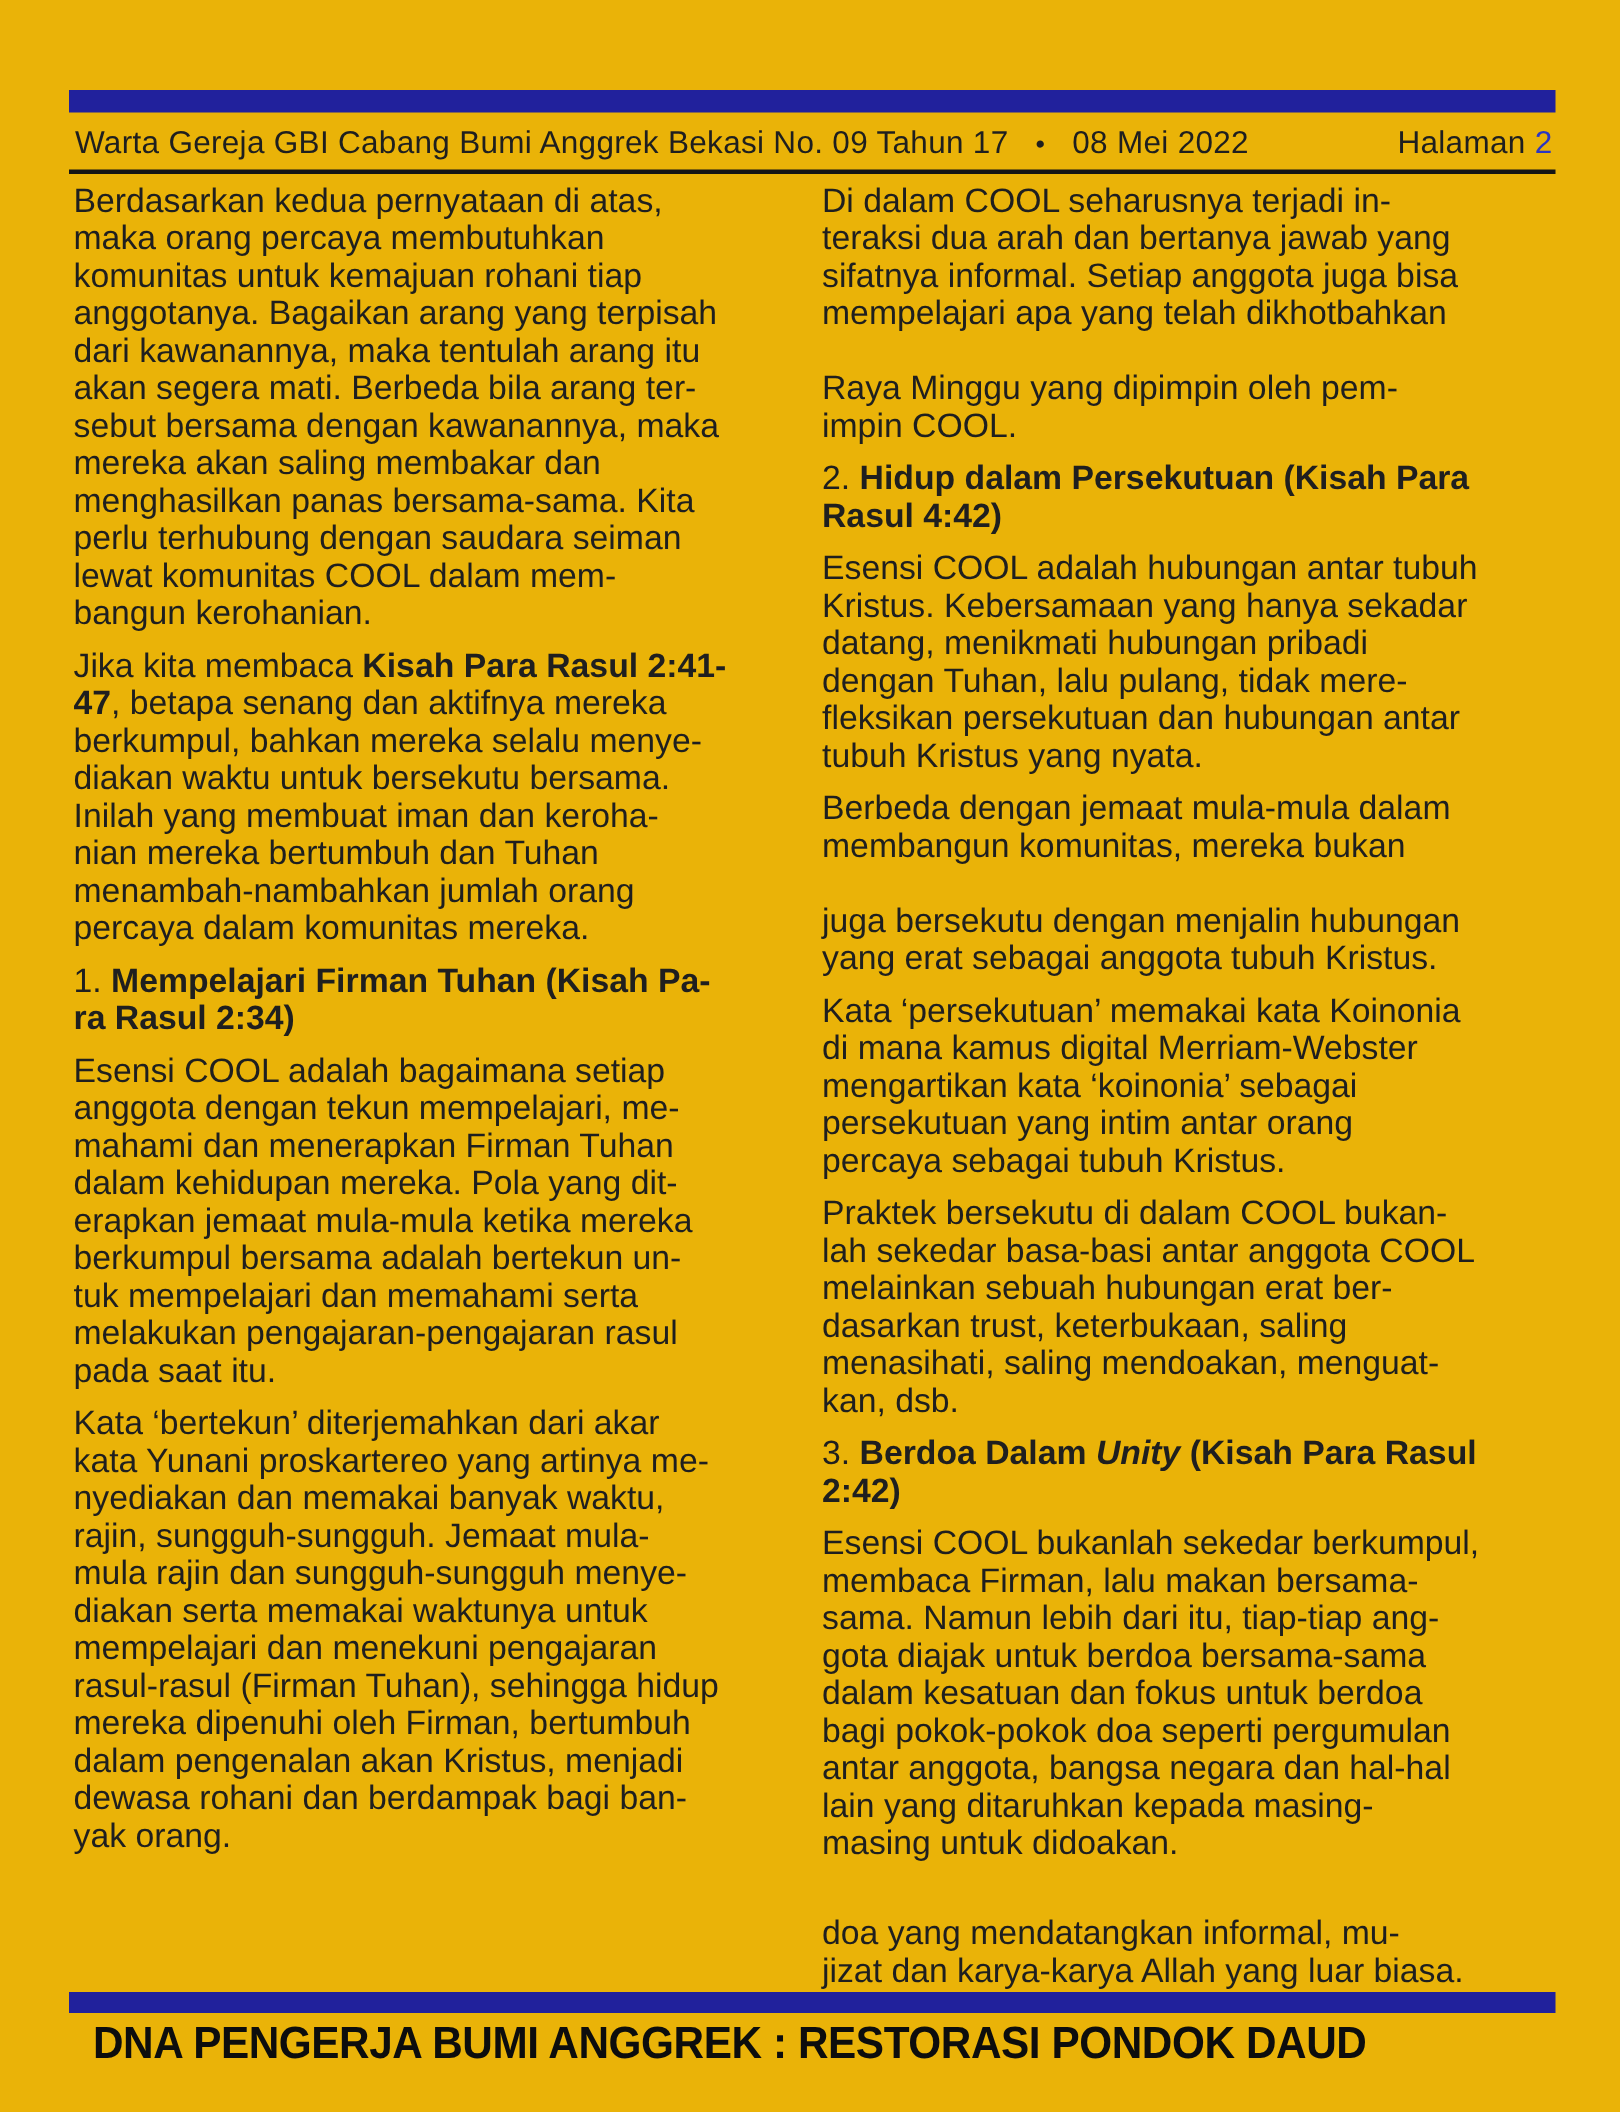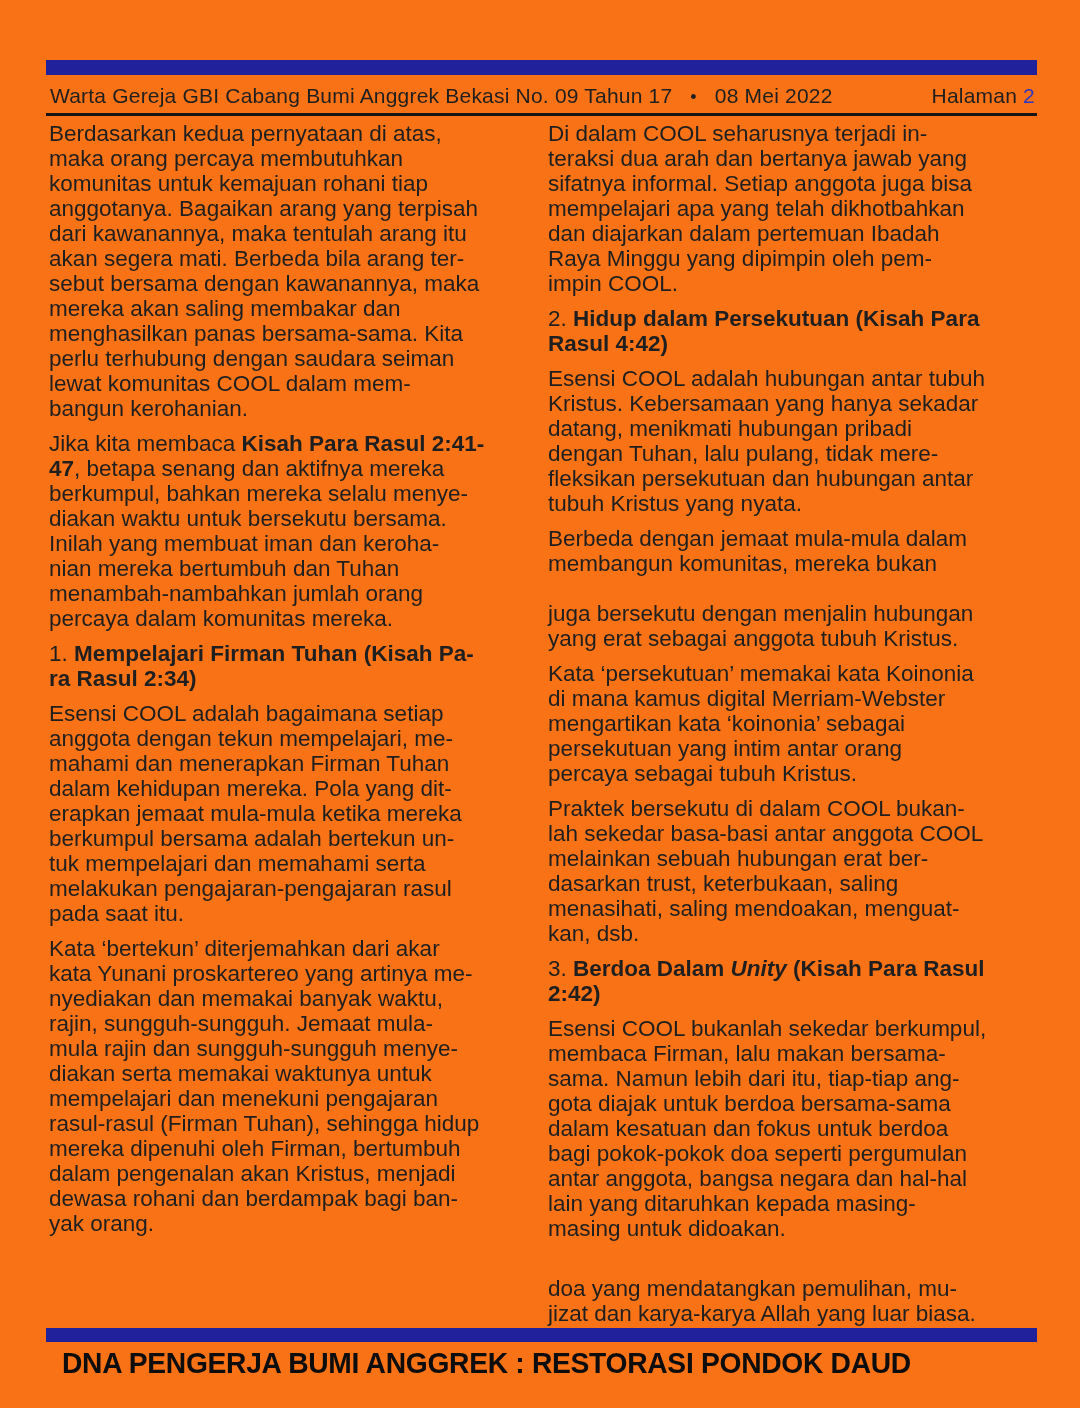--- a/index.html
+++ b/index.html
@@ -1,20 +1,20 @@
 <!DOCTYPE html>
 <html><head>
 <meta charset="utf-8">
 <style>
   html, body { margin: 0; padding: 0; background: #ffffff; }
   .page {
     position: relative;
     width: 1080px;
     height: 1408px;
-    background: #f97316;
+    background: #eab308;
     font-family: "Liberation Sans", sans-serif;
     color: #1f1f1f;
     overflow: hidden;
   }
   .content { margin: 0 43px 0 46px; }
 
   .topbar {
     margin-top: 60px;
     height: 15px;
     background: var(--bar-blue, #21219C);
@@ -88,29 +88,29 @@
 
     <div class="columns">
       <div class="col col-left" id="col-left">
           <p class="block paragraph"><span>Berdasarkan kedua pernyataan di atas,</span><br><span>maka orang percaya membutuhkan</span><br><span>komunitas untuk kemajuan rohani tiap</span><br><span>anggotanya. Bagaikan arang yang terpisah</span><br><span>dari kawanannya, maka tentulah arang itu</span><br><span>akan segera mati. Berbeda bila arang ter-</span><br><span>sebut bersama dengan kawanannya, maka</span><br><span>mereka akan saling membakar dan</span><br><span>menghasilkan panas bersama-sama. Kita</span><br><span>perlu terhubung dengan saudara seiman</span><br><span>lewat komunitas COOL dalam mem-</span><br><span>bangun kerohanian.</span></p>
           <p class="block paragraph"><span>Jika kita membaca </span><span class="b">Kisah Para Rasul 2:41-</span><br><span class="b">47</span><span>, betapa senang dan aktifnya mereka</span><br><span>berkumpul, bahkan mereka selalu menye-</span><br><span>diakan waktu untuk bersekutu bersama.</span><br><span>Inilah yang membuat iman dan keroha-</span><br><span>nian mereka bertumbuh dan Tuhan</span><br><span>menambah-nambahkan jumlah orang</span><br><span>percaya dalam komunitas mereka.</span></p>
           <p class="block heading"><span>1. </span><span class="b">Mempelajari Firman Tuhan (Kisah Pa-</span><br><span class="b">ra Rasul 2:34)</span></p>
           <p class="block paragraph"><span>Esensi COOL adalah bagaimana setiap</span><br><span>anggota dengan tekun mempelajari, me-</span><br><span>mahami dan menerapkan Firman Tuhan</span><br><span>dalam kehidupan mereka. Pola yang dit-</span><br><span>erapkan jemaat mula-mula ketika mereka</span><br><span>berkumpul bersama adalah bertekun un-</span><br><span>tuk mempelajari dan memahami serta</span><br><span>melakukan pengajaran-pengajaran rasul</span><br><span>pada saat itu.</span></p>
           <p class="block paragraph"><span>Kata ‘bertekun’ diterjemahkan dari akar</span><br><span>kata Yunani </span><span class="i">proskartereo</span><span> yang artinya me-</span><br><span>nyediakan dan memakai banyak waktu,</span><br><span>rajin, sungguh-sungguh. Jemaat mula-</span><br><span>mula rajin dan sungguh-sungguh menye-</span><br><span>diakan serta memakai waktunya untuk</span><br><span>mempelajari dan menekuni pengajaran</span><br><span>rasul-rasul (Firman Tuhan), sehingga hidup</span><br><span>mereka dipenuhi oleh Firman, bertumbuh</span><br><span>dalam pengenalan akan Kristus, menjadi</span><br><span>dewasa rohani dan berdampak bagi ban-</span><br><span>yak orang.</span></p>
         </div>
       <div class="col col-right" id="col-right">
-          <p class="block paragraph"><span>Di dalam COOL seharusnya terjadi in-</span><br><span>teraksi dua arah dan bertanya jawab yang</span><br><span>sifatnya informal. Setiap anggota juga bisa</span><br><span>mempelajari apa yang telah dikhotbahkan</span><br><span>dan diajarkan dalam pertemuan Ibadah</span><br><span>Raya Minggu yang dipimpin oleh pem-</span><br><span>impin COOL.</span></p>
+          <p class="block paragraph"><span>Di dalam COOL seharusnya terjadi in-</span><br><span>teraksi dua arah dan bertanya jawab yang</span><br><span>sifatnya informal. Setiap anggota juga bisa</span><br><span>mempelajari apa yang telah dikhotbahkan</span><br><br><span>Raya Minggu yang dipimpin oleh pem-</span><br><span>impin COOL.</span></p>
           <p class="block heading"><span>2. </span><span class="b">Hidup dalam Persekutuan (Kisah Para</span><br><span class="b">Rasul 4:42)</span></p>
           <p class="block paragraph"><span>Esensi COOL adalah hubungan antar tubuh</span><br><span>Kristus. Kebersamaan yang hanya sekadar</span><br><span>datang, menikmati hubungan pribadi</span><br><span>dengan Tuhan, lalu pulang, tidak mere-</span><br><span>fleksikan persekutuan dan hubungan antar</span><br><span>tubuh Kristus yang nyata.</span></p>
           <p class="block paragraph"><span>Berbeda dengan jemaat mula-mula dalam</span><br><span>membangun komunitas, mereka bukan</span><br><br><span>juga bersekutu dengan menjalin hubungan</span><br><span>yang erat sebagai anggota tubuh Kristus.</span></p>
           <p class="block paragraph"><span>Kata ‘persekutuan’ memakai kata </span><span class="i">Koinonia</span><br><span>di mana kamus digital </span><span class="i">Merriam-Webster</span><br><span>mengartikan kata ‘</span><span class="i">koinonia’</span><span> sebagai</span><br><span>persekutuan yang intim antar orang</span><br><span>percaya sebagai tubuh Kristus.</span></p>
           <p class="block paragraph"><span>Praktek bersekutu di dalam COOL bukan-</span><br><span>lah sekedar basa-basi antar anggota COOL</span><br><span>melainkan sebuah hubungan erat ber-</span><br><span>dasarkan </span><span class="i">trust</span><span>, keterbukaan, saling</span><br><span>menasihati, saling mendoakan, menguat-</span><br><span>kan, dsb.</span></p>
           <p class="block heading"><span>3. </span><span class="b">Berdoa Dalam </span><span class="bi">Unity</span><span class="b"> (Kisah Para Rasul</span><br><span class="b">2:42)</span></p>
           <p class="block paragraph"><span>Esensi COOL bukanlah sekedar berkumpul,</span><br><span>membaca Firman, lalu makan bersama-</span><br><span>sama. Namun lebih dari itu, tiap-tiap ang-</span><br><span>gota diajak untuk berdoa bersama-sama</span><br><span>dalam kesatuan dan fokus untuk berdoa</span><br><span>bagi pokok-pokok doa seperti pergumulan</span><br><span>antar anggota, bangsa negara dan hal-hal</span><br><span>lain yang ditaruhkan kepada masing-</span><br><span>masing untuk didoakan.</span></p>
-          <p class="block paragraph"><br><span>doa yang mendatangkan pemulihan, mu-</span><br><span>jizat dan karya-karya Allah yang luar biasa.</span></p>
+          <p class="block paragraph"><br><span>doa yang mendatangkan informal, mu-</span><br><span>jizat dan karya-karya Allah yang luar biasa.</span></p>
         </div>
     </div>
 
   </div>
 
   <div class="footbar"></div>
   <div class="footer-text">DNA PENGERJA BUMI ANGGREK : RESTORASI PONDOK DAUD</div>
 </div>
 
 </body></html>

